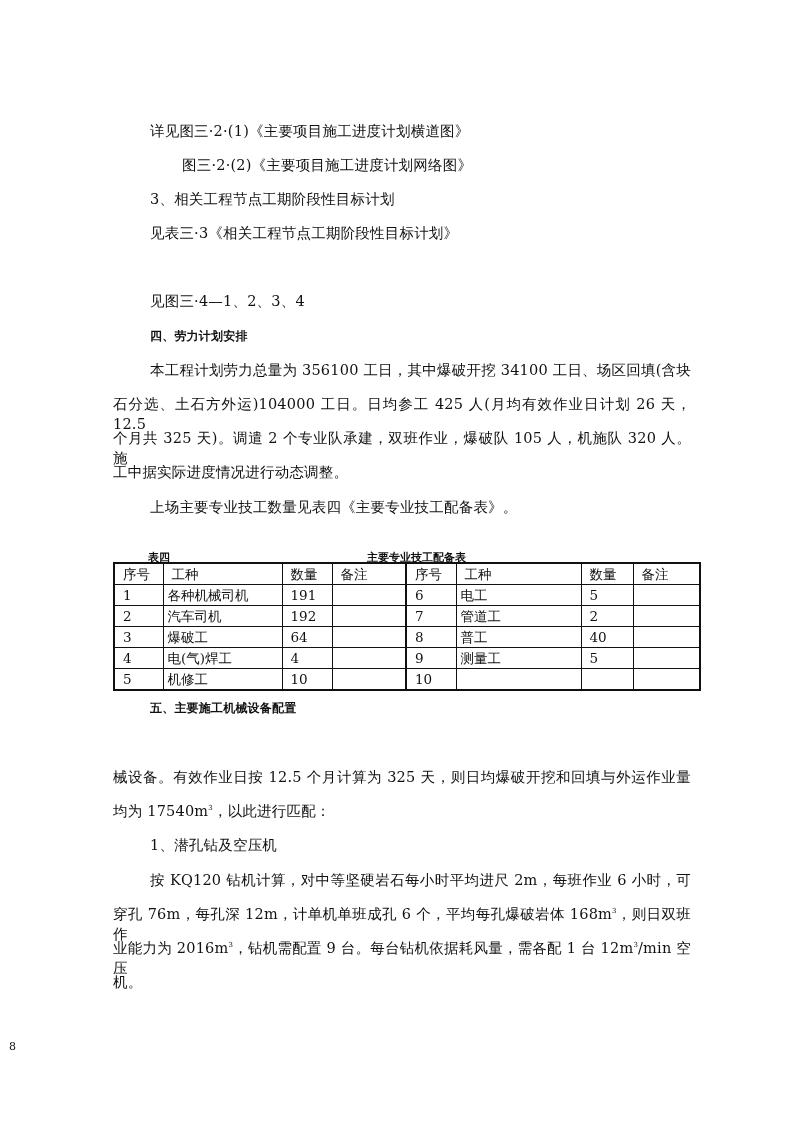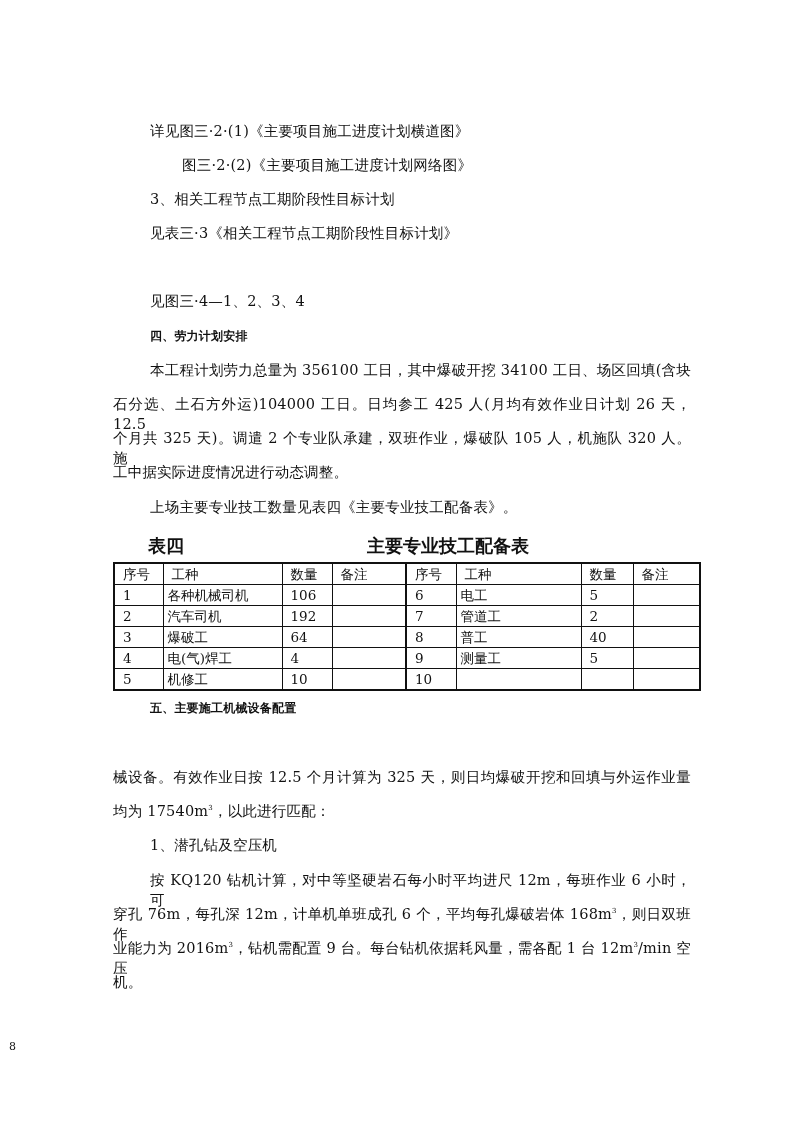--- a/index.html
+++ b/index.html
@@ -43,24 +43,24 @@
       font-weight: bold;
       font-size: 12px;
     }
     sup {
       font-size: 7px;
       line-height: 0;
       vertical-align: 6px;
     }
     .table-caption {
       position: absolute;
-      top: 536px;
+      top: 548px;
       font-family: "DejaVu Sans", "Liberation Sans", sans-serif;
       font-weight: bold;
-      font-size: 18px;
+      font-size: 11px;
       line-height: 20px;
     }
     table.skills {
       position: absolute;
       left: 113px;
       top: 562px;
       width: 586px;
       height: 128px;
       border-collapse: collapse;
       border: 2px solid #111;
@@ -128,21 +128,21 @@
       <th class="c">数量</th>
       <th class="c">备注</th>
       <th class="c mid">序号</th>
       <th class="c">工种</th>
       <th class="c">数量</th>
       <th class="c">备注</th>
     </tr>
     <tr>
       <td class="c">1</td>
       <td class="l">各种机械司机</td>
-      <td class="c">106</td>
+      <td class="c">191</td>
       <td class="c"></td>
       <td class="c mid">6</td>
       <td class="l">电工</td>
       <td class="c">5</td>
       <td class="c"></td>
     </tr>
     <tr>
       <td class="c">2</td>
       <td class="l">汽车司机</td>
       <td class="c">192</td>
@@ -185,20 +185,20 @@
   </tbody>
     </table>
 
   <div class="line indent heading" style="top:698px;">五、主要施工机械设备配置</div>
 
   <div class="line justify" style="top:767px;">械设备。有效作业日按 12.5 个月计算为 325 天，则日均爆破开挖和回填与外运作业量</div>
   <div class="line" style="top:801px;"><span>均为 17540m</span><sup>3</sup><span>，以此进行匹配：</span></div>
 
   <div class="line indent" style="top:835px;">1、潜孔钻及空压机</div>
 
-  <div class="line indent justify" style="top:870px;">按 KQ120 钻机计算，对中等坚硬岩石每小时平均进尺 12m，每班作业 6 小时，可</div>
+  <div class="line indent justify" style="top:870px;">按 KQ120 钻机计算，对中等坚硬岩石每小时平均进尺 2m，每班作业 6 小时，可</div>
   <div class="line justify" style="top:904px;"><span>穿孔 76m，每孔深 12m，计单机单班成孔 6 个，平均每孔爆破岩体 168m</span><sup>3</sup><span>，则日双班作</span></div>
   <div class="line justify" style="top:938px;"><span>业能力为 2016m</span><sup>3</sup><span>，钻机需配置 9 台。每台钻机依据耗风量，需各配 1 台 12m</span><sup>3</sup><span>/min 空压</span></div>
   <div class="line" style="top:972px;">机。</div>
 
   <div class="page-number">8</div>
 
 </div>
 
 </body></html>

